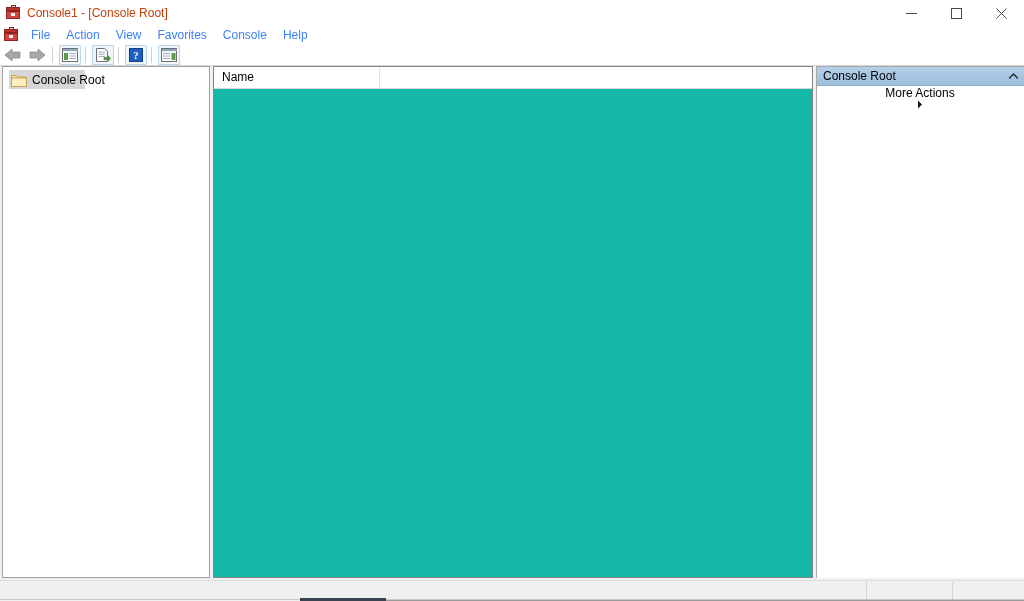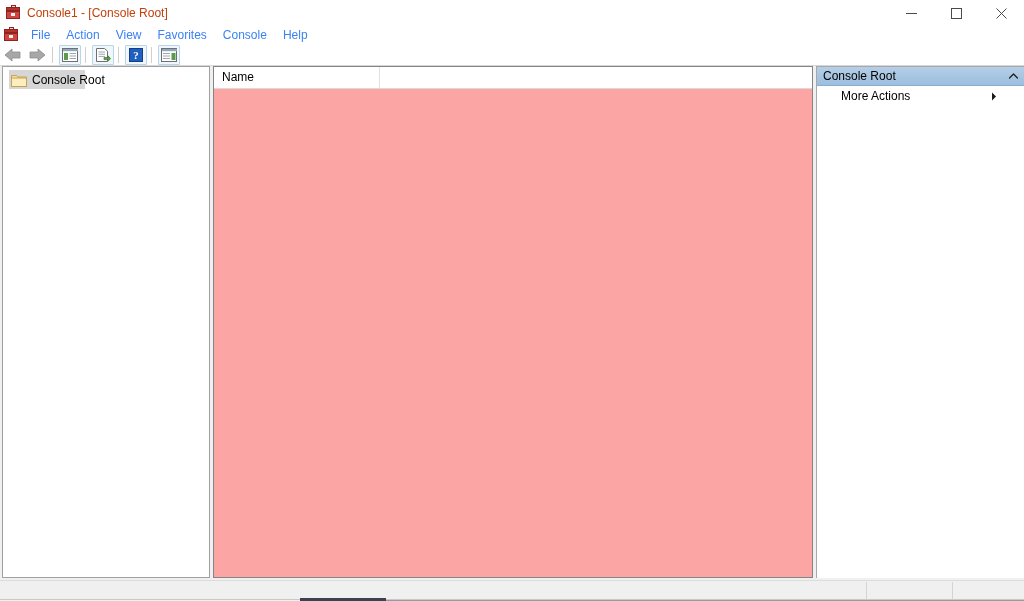--- a/index.html
+++ b/index.html
@@ -206,21 +206,21 @@
     font-size: 12px;
     color: #000;
     white-space: nowrap;
   }
 
   
   .result-pane {
     position: absolute;
     left: 213px; top: 0px;
     width: 600px; height: 512px;
-    background: #fca5a5;
+    background: #14b8a6;
     border: 1px solid #848484;
     box-sizing: border-box;
     overflow: hidden;
   }
   .col-header-row {
     position: relative;
     height: 21px;
     border-bottom: 1px solid #d9d9d9;
     background: #ffffff;
     display: flex;
@@ -294,20 +294,21 @@
     justify-content: center;
   }
   .action-item {
     height: 20px;
     display: flex;
     align-items: center;
     padding-left: 24px;
     padding-right: 25px;
     box-sizing: border-box;
     background: #ffffff;
+    flex-direction: column;
   }
   .action-item-label {
     font-size: 12px;
     color: #000;
     flex: 1;
     white-space: nowrap;
   }
 
   
   .statusbar {

